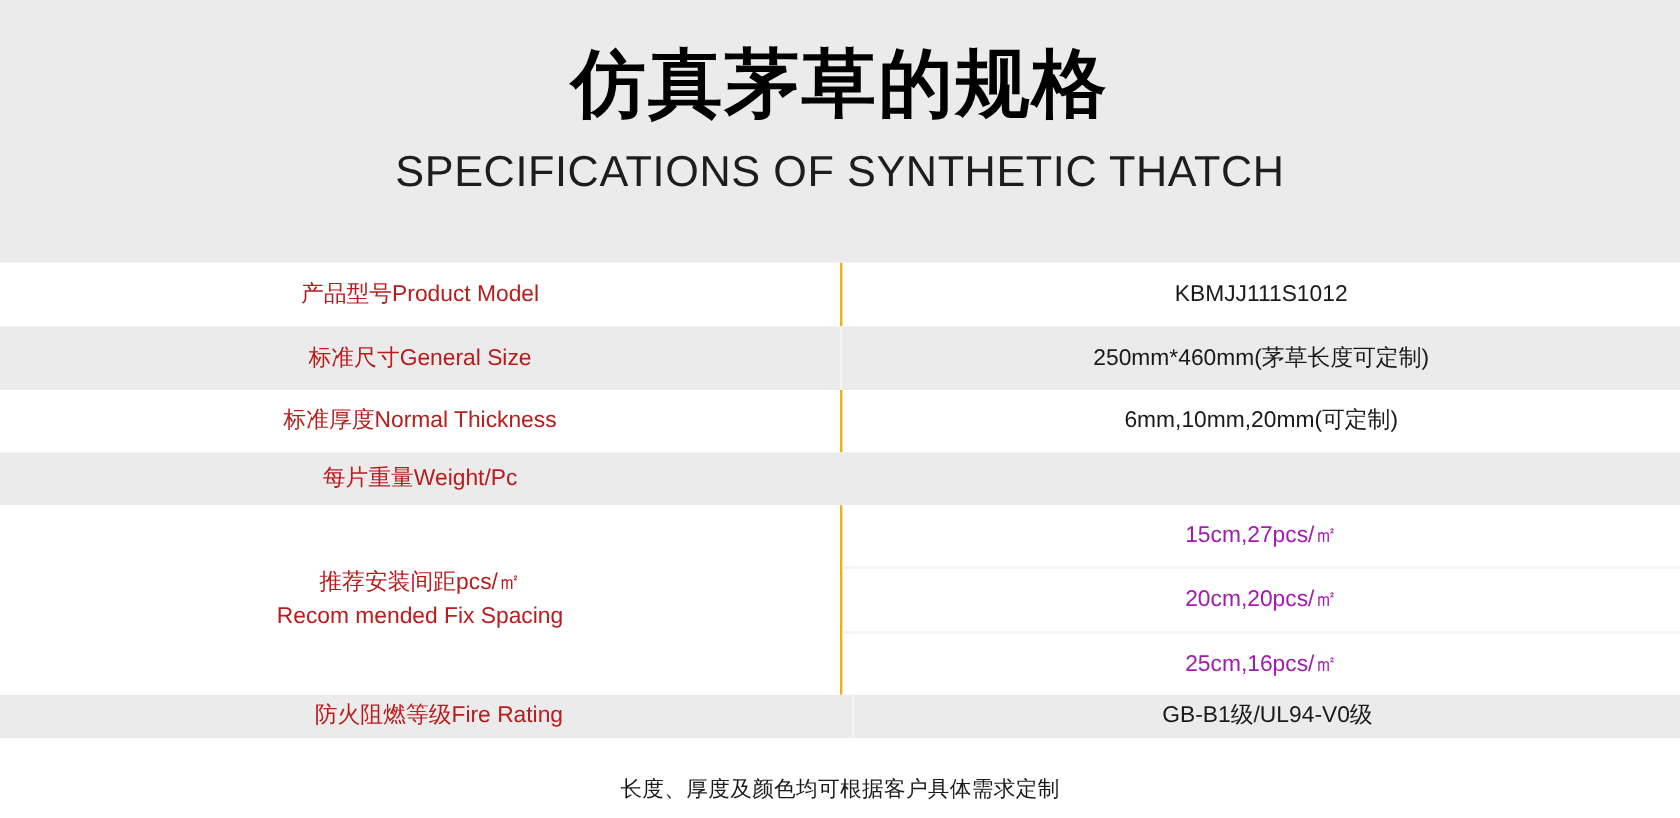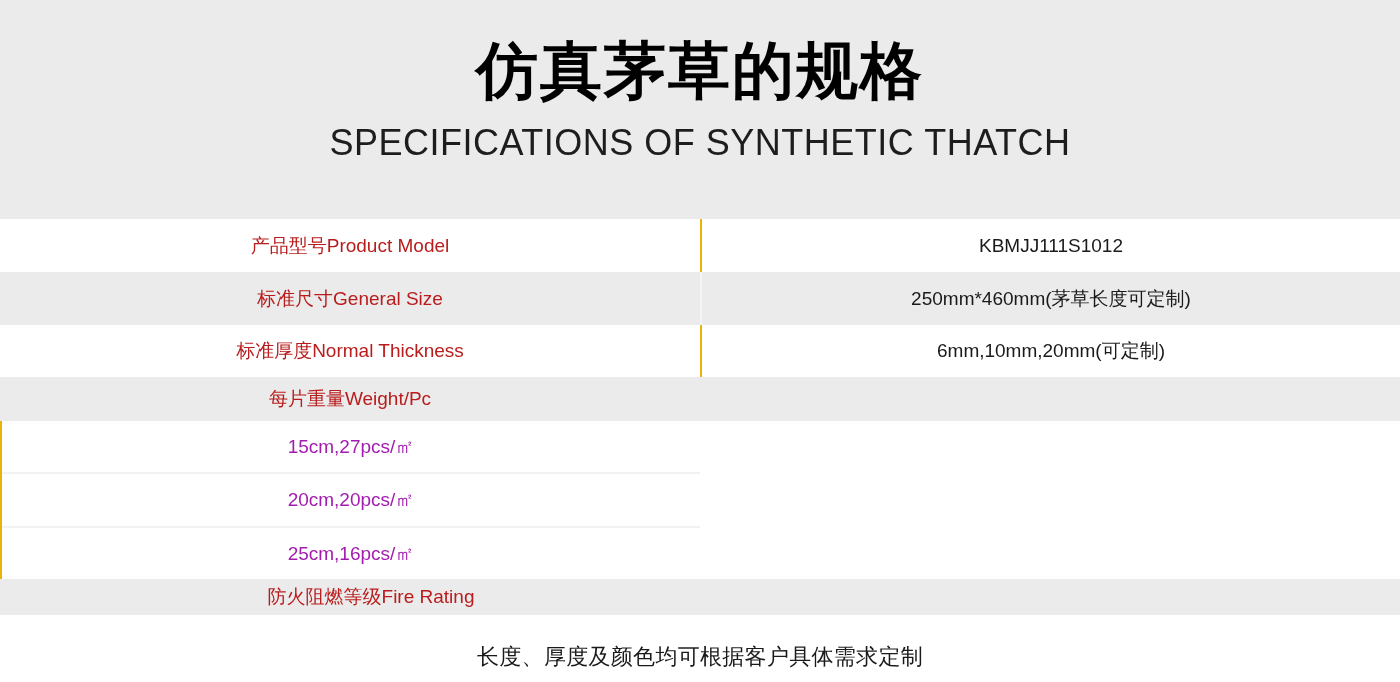--- a/index.html
+++ b/index.html
@@ -125,21 +125,21 @@
 
   
   .footer-note {
     position: absolute;
     left: 0; top: 632px;
     width: 1400px; height: 50px;
     background: #ffffff;
     display: flex;
     align-items: center;
     justify-content: center;
-    font-size: 22px;
+    font-size: 18px;
     color: #1a1a1a;
     letter-spacing: 0.3px;
   }
 </style>
 </head>
 <body>
 
 <div id="page">
 
   <div class="header">
@@ -162,30 +162,35 @@
     <div class="row white r-thick">
       <div class="cell-label">标准厚度Normal Thickness</div>
       <div class="cell-value">6mm,10mm,20mm(可定制)</div>
     </div>
 
     <div class="row grey r-weight">
       <div class="cell-label">每片重量Weight/Pc</div>
     </div>
 
     <div class="row white spacing r-spacing">
+      <div class="cell-label">
+        <span class="label-line">推荐安装间距pcs/㎡</span>
+        <span class="label-line">Recom mended Fix Spacing</span>
+      </div>
       <div class="cell-value">
         <div class="subrows">
           <div class="subrow">15cm,27pcs/㎡</div>
           <div class="subrow">20cm,20pcs/㎡</div>
           <div class="subrow">25cm,16pcs/㎡</div>
         </div>
       </div>
     </div>
 
     <div class="row grey r-fire">
       <div class="cell-label">防火阻燃等级Fire Rating</div>
+      <div class="cell-value">GB-B1级/UL94-V0级</div>
     </div>
 
   </div>
 
   <div class="footer-note">长度、厚度及颜色均可根据客户具体需求定制</div>
 
 </div>
 
 </body></html>

